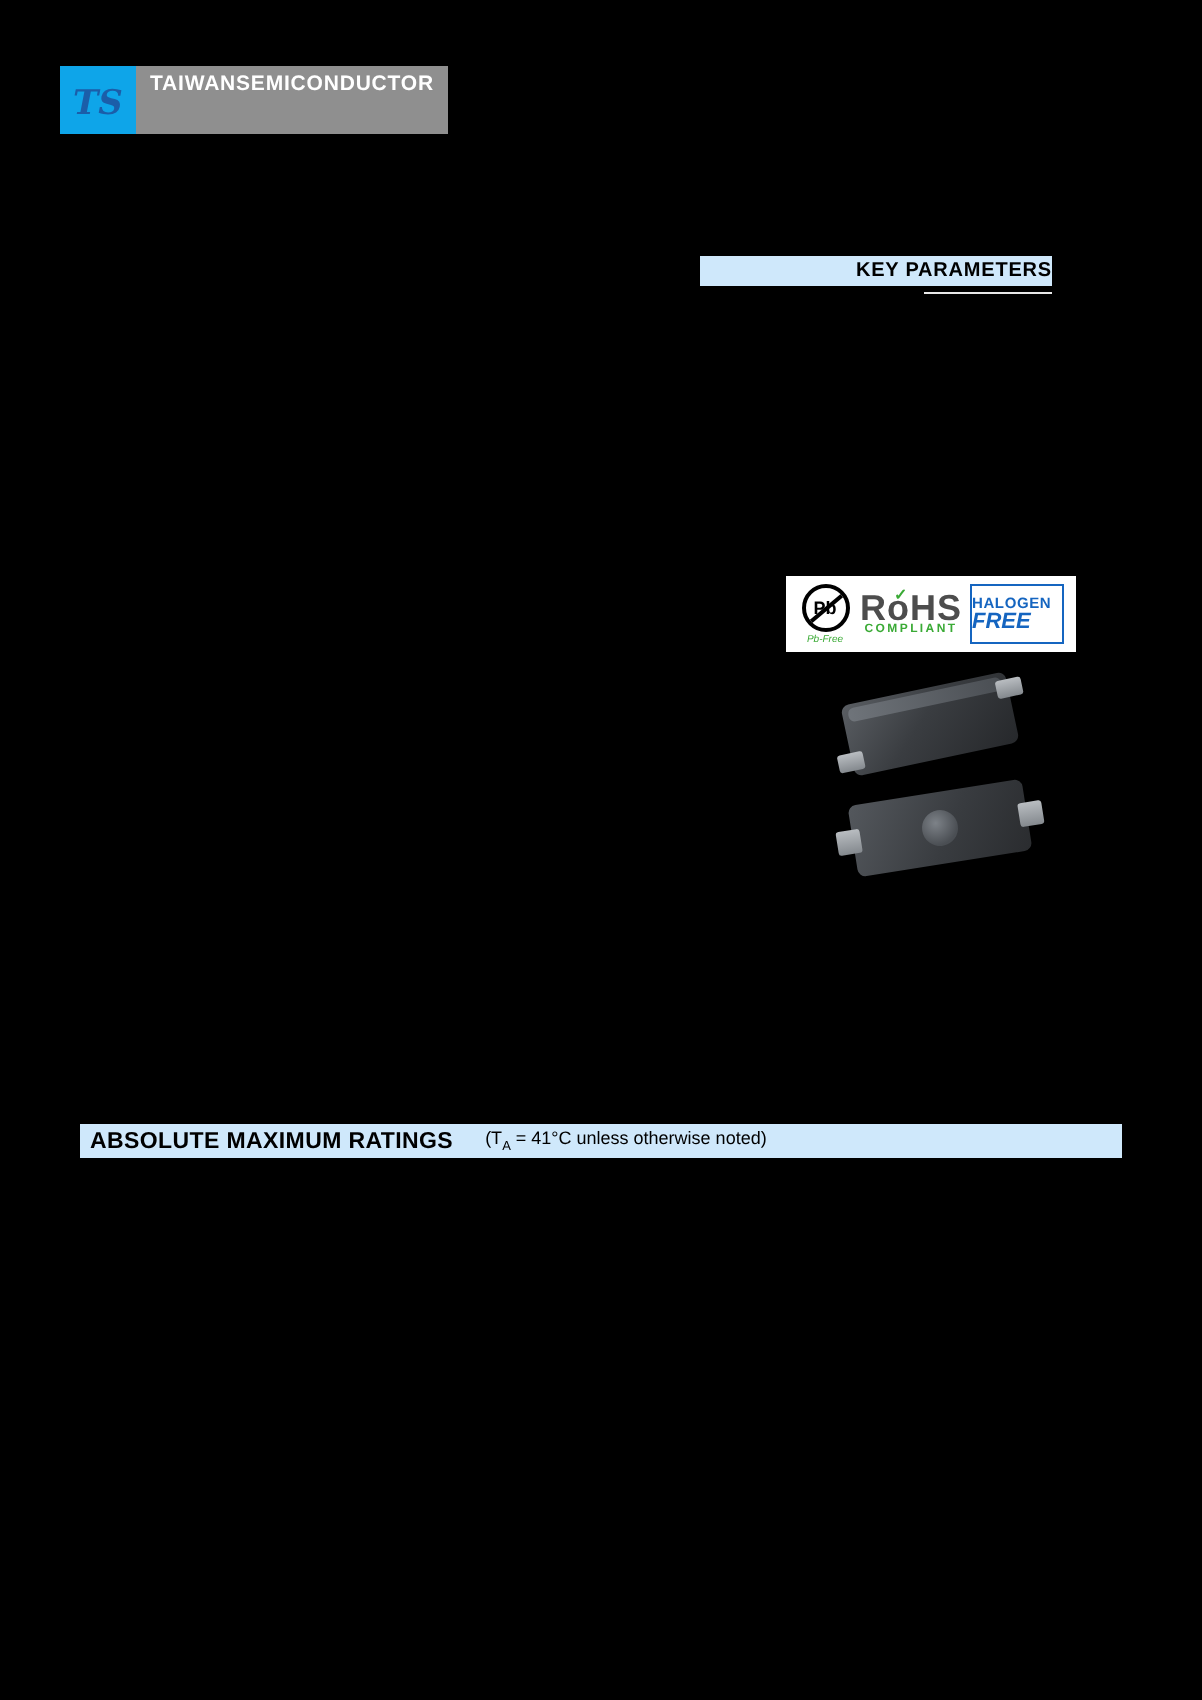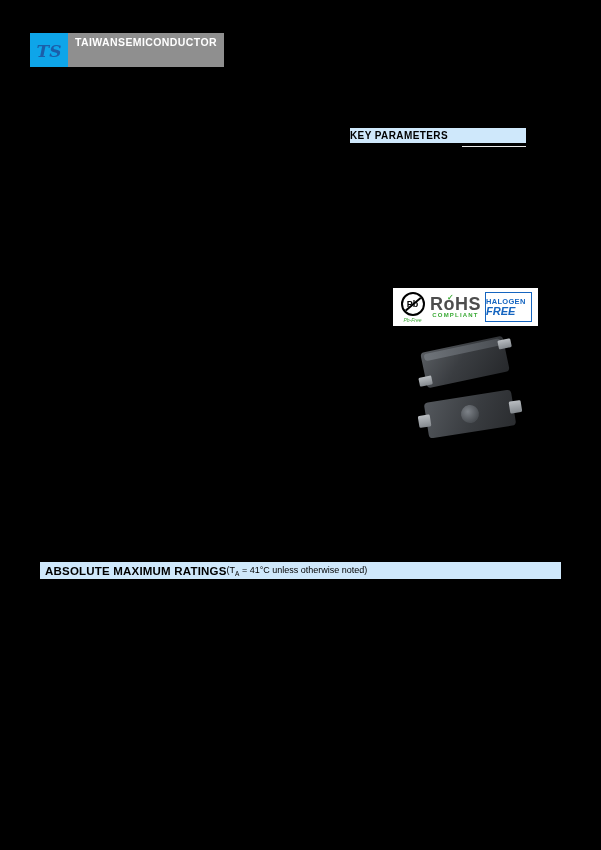--- a/index.html
+++ b/index.html
@@ -58,40 +58,40 @@
     color: #000;
     display: flex;
     align-items: center;
     box-sizing: border-box;
   }
   #key-parameters-bar {
     left: 350px;
     top: 128px;
     width: 176px;
     height: 15px;
-    justify-content: flex-start;
+    justify-content: flex-end;
     font-weight: bold;
     font-size: 10px;
     letter-spacing: 0.4px;
   }
   #key-parameters-line {
     position: absolute;
     left: 462px;
     top: 146px;
     width: 64px;
     height: 1px;
     background: #e9e9e9;
   }
   #abs-max-bar {
     left: 40px;
     top: 562px;
     width: 521px;
     height: 17px;
     padding: 0 5px;
-    gap: 0;
+    gap: 16px;
   }
   #abs-max-bar .title {
     font-weight: bold;
     font-size: 11.5px;
     letter-spacing: 0.2px;
     white-space: nowrap;
   }
   #abs-max-bar .condition {
     font-size: 9px;
     white-space: nowrap;

